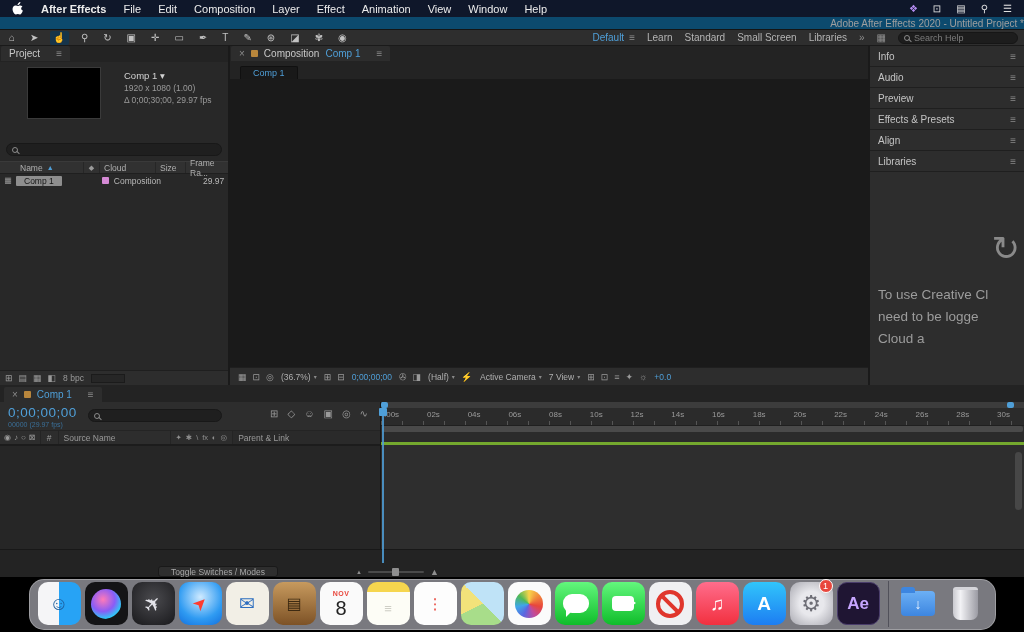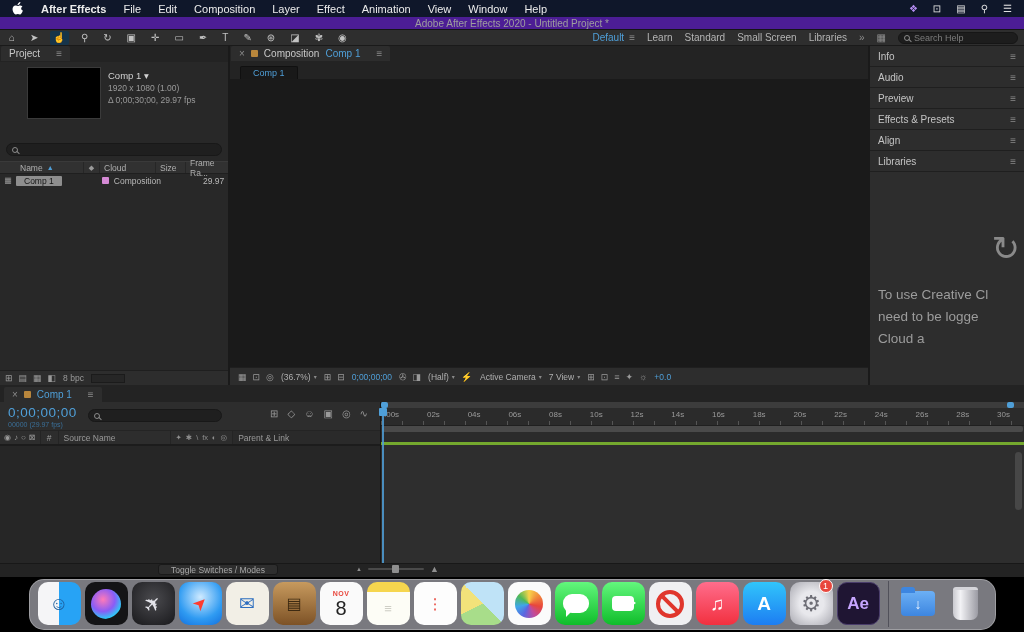--- a/index.html
+++ b/index.html
@@ -10,21 +10,21 @@
   
   .menubar{position:absolute;top:0;left:0;right:0;height:17px;background:#0f172a;display:flex;align-items:center;padding:0 12px;color:#ececec;font-size:11px}
   .apple-wrap{display:flex;align-items:center;margin-right:4px}
   .menus{display:flex;gap:17px;margin-left:14px;align-items:center}
   .menus .menu-item:first-of-type{font-weight:bold}
   .menu-item{cursor:default;white-space:nowrap}
   .mb-right{margin-left:auto;display:flex;gap:15px;align-items:center;color:#e2e2e2;font-size:10px}
   .mb-icon[data-name="menubar-chat-icon"]{color:#b48cf2}
 
   
-  .titlebar{position:absolute;top:17px;left:0;right:0;height:13px;background:#4c1d95;color:#9e9e9e;font-size:10px;line-height:13px;text-align:center;border-bottom:1px solid #151515}
+  .titlebar{position:absolute;top:17px;left:0;right:0;height:13px;background:#0c4a6e;color:#9e9e9e;font-size:10px;line-height:13px;text-align:right;border-bottom:1px solid #151515}
 
   
   .toolbar{position:absolute;top:30px;left:0;right:0;height:16px;background:#2e2e2e;display:flex;align-items:center;padding:0 6px;border-bottom:1px solid #1a1a1a}
   .tools{display:flex;gap:9px;align-items:center}
   .tool{color:#c2c2c2;font-size:10px;line-height:14px;padding:0 3px;border-radius:2px;cursor:default}
   .tool[data-active="true"]{background:#16344a;color:#57a7e0}
   .tb-right{margin-left:auto;display:flex;align-items:center;gap:12px;font-size:10px;color:#b4b4b4}
   .ws-sel{color:#4f9fd8;display:flex;gap:5px;align-items:center}
   .ws-sel .dim,.dim{color:#8f8f8f}
   .ws-items{display:flex;gap:12px}
@@ -39,21 +39,21 @@
   .panel-tabbar{height:16px;background:#232323;display:flex;padding-left:1px}
   .panel-tab{background:#2d2d2d;height:15px;display:flex;align-items:center;gap:6px;padding:0 8px;font-size:10px;color:#c8c8c8;border-radius:2px 2px 0 0}
   .tab-close{color:#8a8a8a}
   .tab-dot{width:7px;height:7px;background:#b8863c;border-radius:1px;flex:0 0 auto}
   .tab-fly{color:#8a8a8a;margin-left:10px}
   .tab-comp-name{color:#4f9fd8}
 
   
   .project-panel{position:absolute;left:0;top:0;bottom:0;width:228px}
   .proj-body{position:absolute;top:16px;left:0;right:0;bottom:0;background:#282828}
-  .proj-preview{display:flex;gap:8px;padding:6px 4px 6px 28px}
+  .proj-preview{display:flex;gap:24px;padding:6px 4px 6px 28px}
   .thumb{width:72px;height:50px;background:#000;outline:1px solid #3a3a3a;flex:0 0 auto}
   .proj-meta{font-size:8.5px;color:#9a9a9a;line-height:12px;padding-top:2px}
   .proj-meta .ptitle{color:#d2d2d2;font-size:9.5px}
   .proj-search{margin:19px 6px 5px;height:13px;background:#1f1f1f;border:1px solid #181818;border-radius:7px;display:flex;align-items:center;padding:0 5px}
   .proj-table-head{height:13px;background:#313131;border-top:1px solid #3a3a3a;border-bottom:1px solid #1f1f1f;display:flex;align-items:center;font-size:8.5px;color:#b0b0b0}
   .pth-cell{display:flex;align-items:center;height:100%;border-right:1px solid #262626;padding:0 4px}
   .pth-name{width:84px;padding-left:20px;gap:4px}
   .sort-arrow{color:#4f9fd8;font-size:7px}
   .pth-label{width:16px;justify-content:center;color:#9a9a9a;font-size:7px}
   .pth-type{width:56px}
@@ -115,21 +115,21 @@
   .tl-nav::before{left:0}.tl-nav::after{right:10px}
   .tl-ruler{height:18px;background:#2b2b2b;border-bottom:1px solid #202020;display:flex;justify-content:space-between;padding:2px 14px 0 3px;color:#9a9a9a;font-size:8px;position:relative}
   .tl-ruler::after{content:"";position:absolute;left:0;right:0;bottom:0;height:4px;background:repeating-linear-gradient(90deg,#555 0 1px,transparent 1px 21px)}
   .tl-workarea{height:6px;background:#4a4a4a;margin:0 1px;border-radius:2px}
   .tl-strip{height:10px;background:#2b2b2b}
   .tl-green{height:3px;background:#74a82e}
   .tl-track-area{position:absolute;top:43px;left:0;right:0;bottom:0;background:#2e2e2e}
   .playhead{position:absolute;left:1px;top:0;bottom:0;width:2px;background:rgba(79,159,216,.85);z-index:3}
   .playhead::before{content:"";position:absolute;top:6px;left:-3px;width:8px;height:8px;background:#4f9fd8;border-radius:1px}
   .tl-vscroll{position:absolute;right:2px;top:50px;width:7px;height:58px;background:#474747;border-radius:4px}
-  .tl-bottom{position:absolute;bottom:0;left:0;right:0;height:14px;background:#232323;border-top:1px solid #181818;display:flex;align-items:flex-start}
+  .tl-bottom{position:absolute;bottom:0;left:0;right:0;height:28px;background:#232323;border-top:1px solid #181818;display:flex;align-items:flex-end}
   .toggle-btn{margin-left:158px;background:#2e2e2e;border:1px solid #191919;border-radius:3px;padding:0 12px;font-size:8.5px;color:#a8a8a8;height:11px;line-height:10px}
   .tl-zoom{margin-left:78px;display:flex;align-items:center;gap:6px;color:#8f8f8f}
   .tl-zoom .z-out{font-size:6px}
   .tl-zoom .z-in{font-size:9px}
   .z-track{width:56px;height:2px;background:#4a4a4a;position:relative;border-radius:1px}
   .z-thumb{position:absolute;left:24px;top:-3px;width:7px;height:8px;background:#8f8f8f;border-radius:1px}
 
   
   .dock-area{position:absolute;left:0;top:577px;width:1024px;height:55px;background:#000;display:flex;justify-content:center;align-items:flex-end}
   .dock{display:flex;align-items:flex-end;gap:2px;background:rgba(195,195,205,.62);border:1px solid rgba(255,255,255,.28);border-radius:15px;padding:3px 7px;margin-bottom:2px;height:51px}

